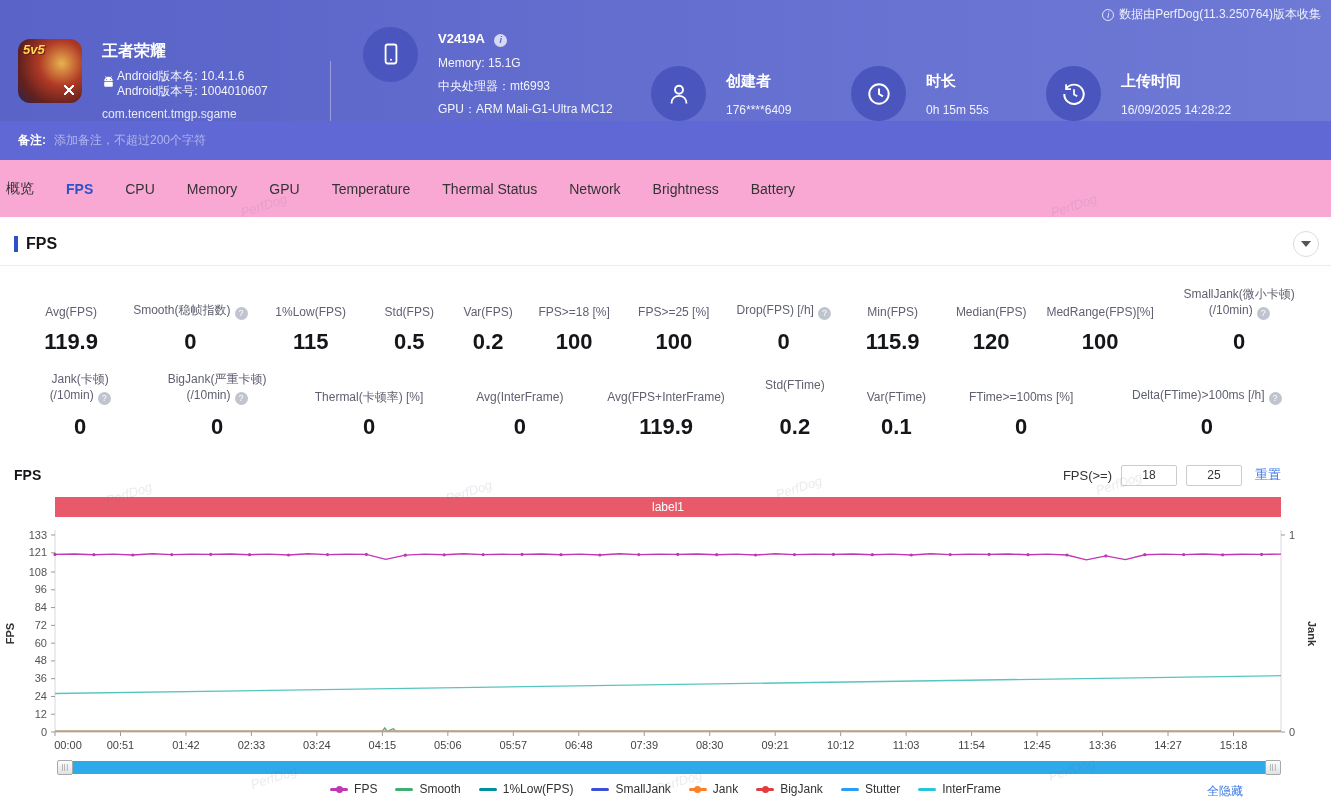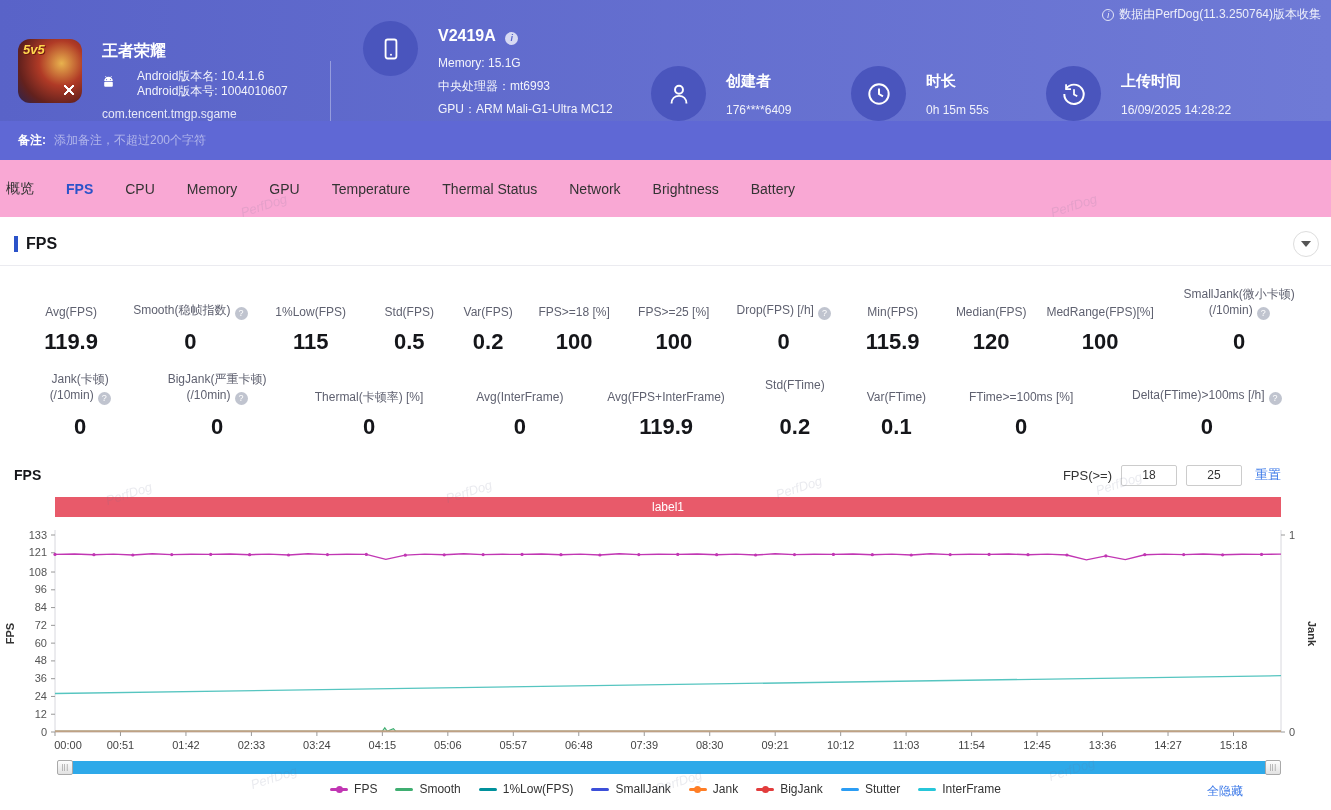--- a/index.html
+++ b/index.html
@@ -17,31 +17,31 @@
   .app-col { display:flex; gap:12px; width:312px; }
   .app-icon { position:relative; width:64px; height:64px; border-radius:12px; flex-shrink:0; overflow:hidden;
               background:radial-gradient(circle at 68% 38%, #e8b24e 0%, #b03a26 38%, #63211d 72%, #2e2450 100%); }
   .app-icon:after { content:""; position:absolute; right:8px; bottom:8px; width:10px; height:10px;
               background:linear-gradient(45deg,transparent 42%,#fff 42%,#fff 58%,transparent 58%),
                          linear-gradient(-45deg,transparent 42%,#fff 42%,#fff 58%,transparent 58%); }
   .app-badge { position:absolute; top:3px; left:5px; color:#ffd84d; font-weight:bold; font-style:italic;
                font-size:13px; text-shadow:1px 1px 0 #6e1a10; }
   .app-meta { color:#fff; padding-top:2px; }
   .app-name { font-size:16px; font-weight:bold; margin-bottom:7px; }
-  .app-ver { display:flex; gap:22px; align-items:center; font-size:12px; color:rgba(255,255,255,.92); line-height:1.3; }
+  .app-ver { display:flex; gap:2px; align-items:center; font-size:12px; color:rgba(255,255,255,.92); line-height:1.3; }
   .app-pkg { font-size:12px; color:rgba(255,255,255,.85); margin-top:7px; }
   .vdiv { width:1px; height:60px; background:rgba(255,255,255,.35); margin-top:6px; }
   .hdr-col { display:flex; gap:20px; }
   .device-col { margin-left:32px; width:288px; }
   .kv-col.creator { width:200px; }
   .kv-col.duration { width:195px; }
   .circle-icon { width:55px; height:55px; border-radius:50%; background:#4a55bd; flex-shrink:0;
                  display:flex; align-items:center; justify-content:center; }
   .dev-meta { color:rgba(255,255,255,.92); font-size:12px; line-height:1.92; }
-  .dev-name { font-size:16px; font-weight:bold; color:#fff; }
+  .dev-name { font-size:13px; font-weight:bold; color:#fff; }
   .i-badge { display:inline-block; width:13px; height:13px; border-radius:50%; background:rgba(255,255,255,.75);
              color:#5a66c9; font-size:9px; line-height:13px; text-align:center; font-style:italic;
              font-weight:bold; margin-left:6px; }
   .kv-meta { padding-top:6px; }
   .kv-label { color:#fff; font-size:15px; font-weight:bold; }
   .kv-value { color:rgba(255,255,255,.9); font-size:12px; margin-top:12px; }
 
   
   .note-bar { height:39px; background:#5f68d5; display:flex; align-items:center; padding:0 18px;
               font-size:12px; cursor:text; }

